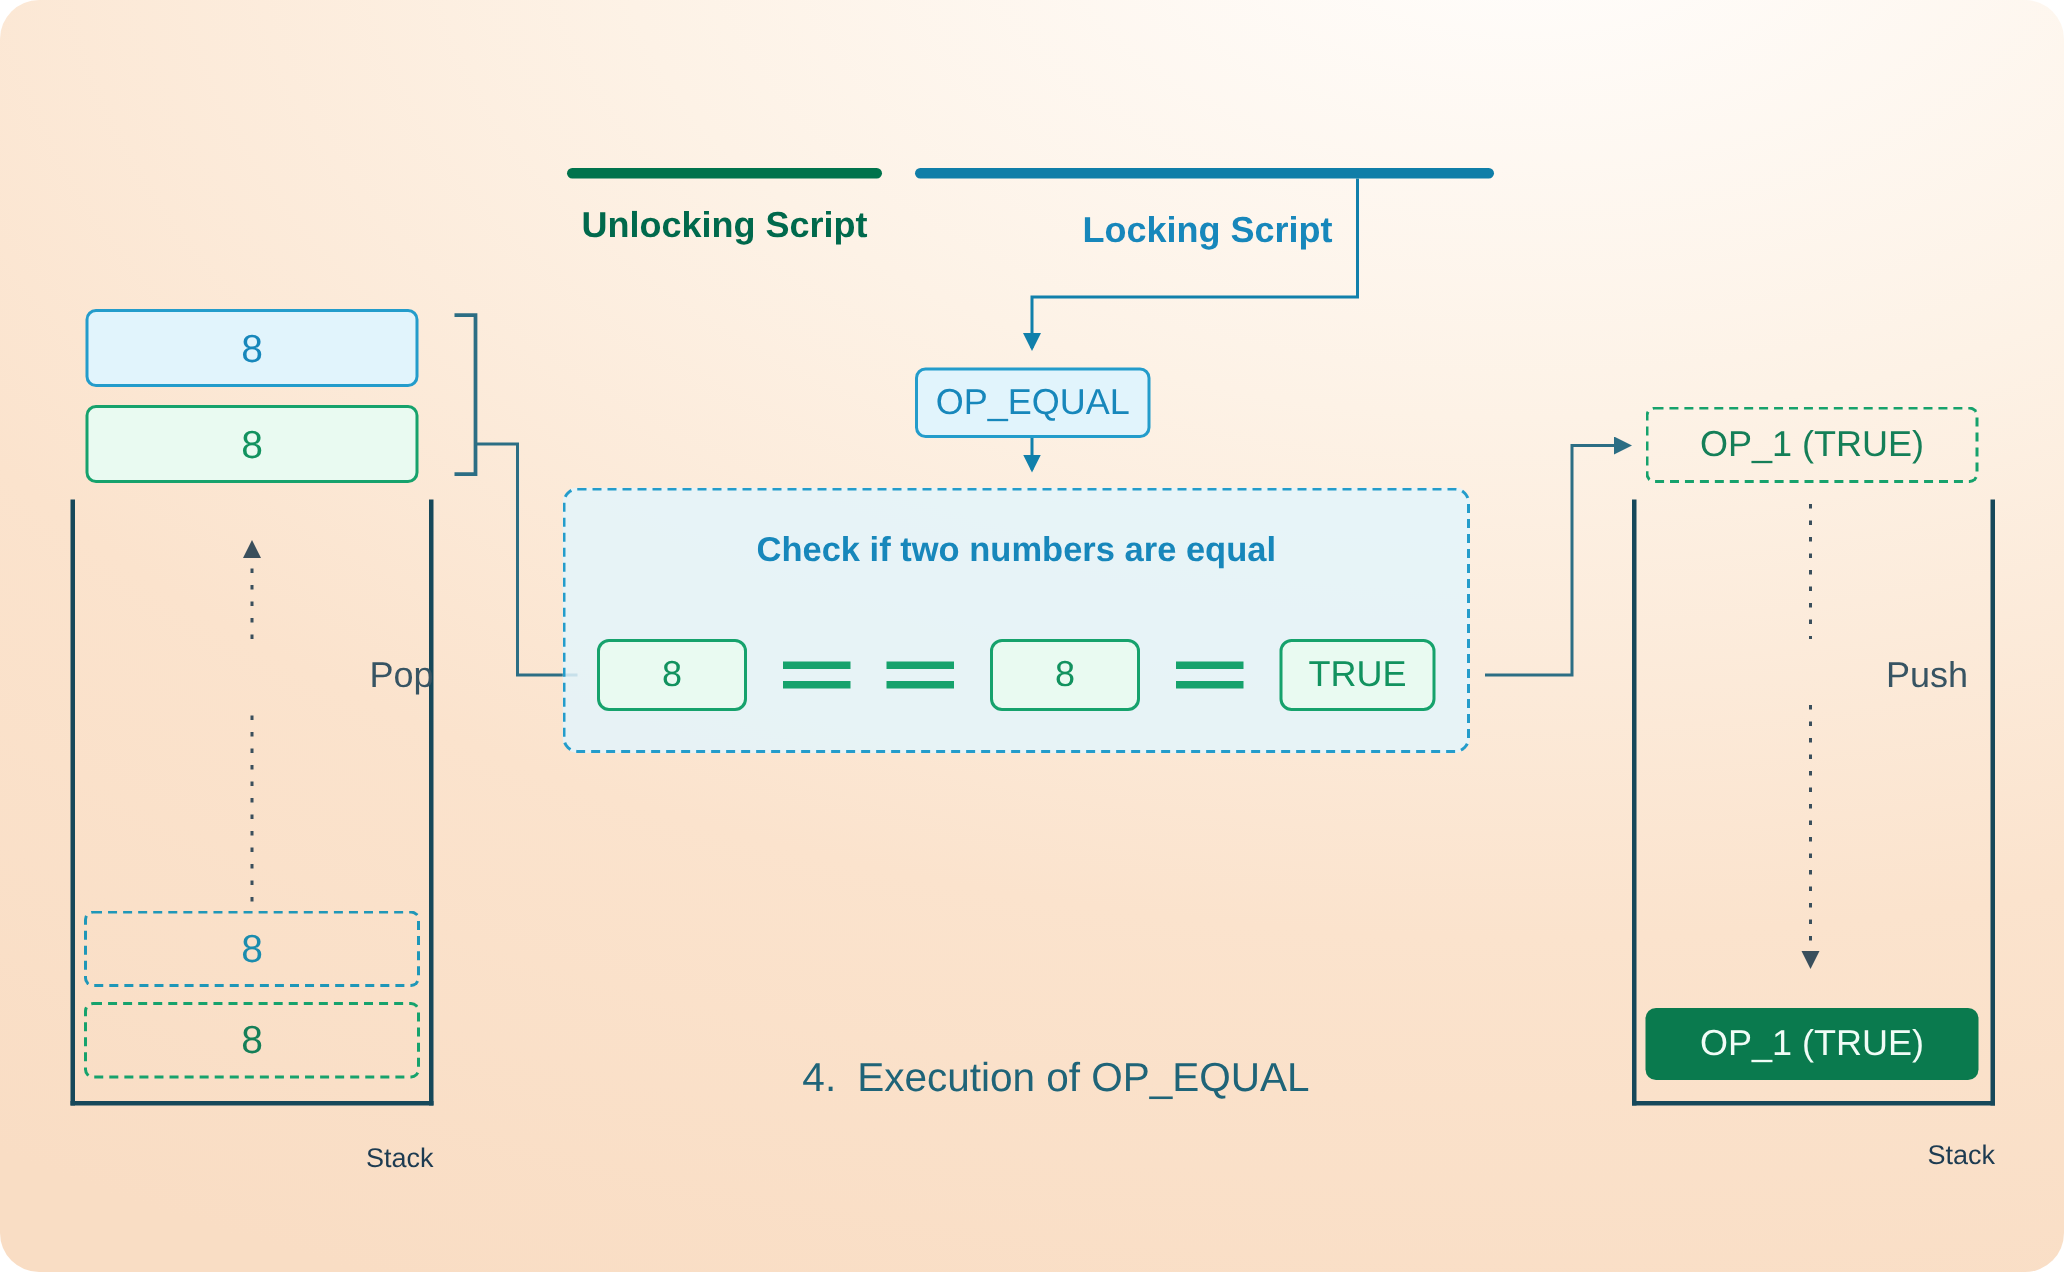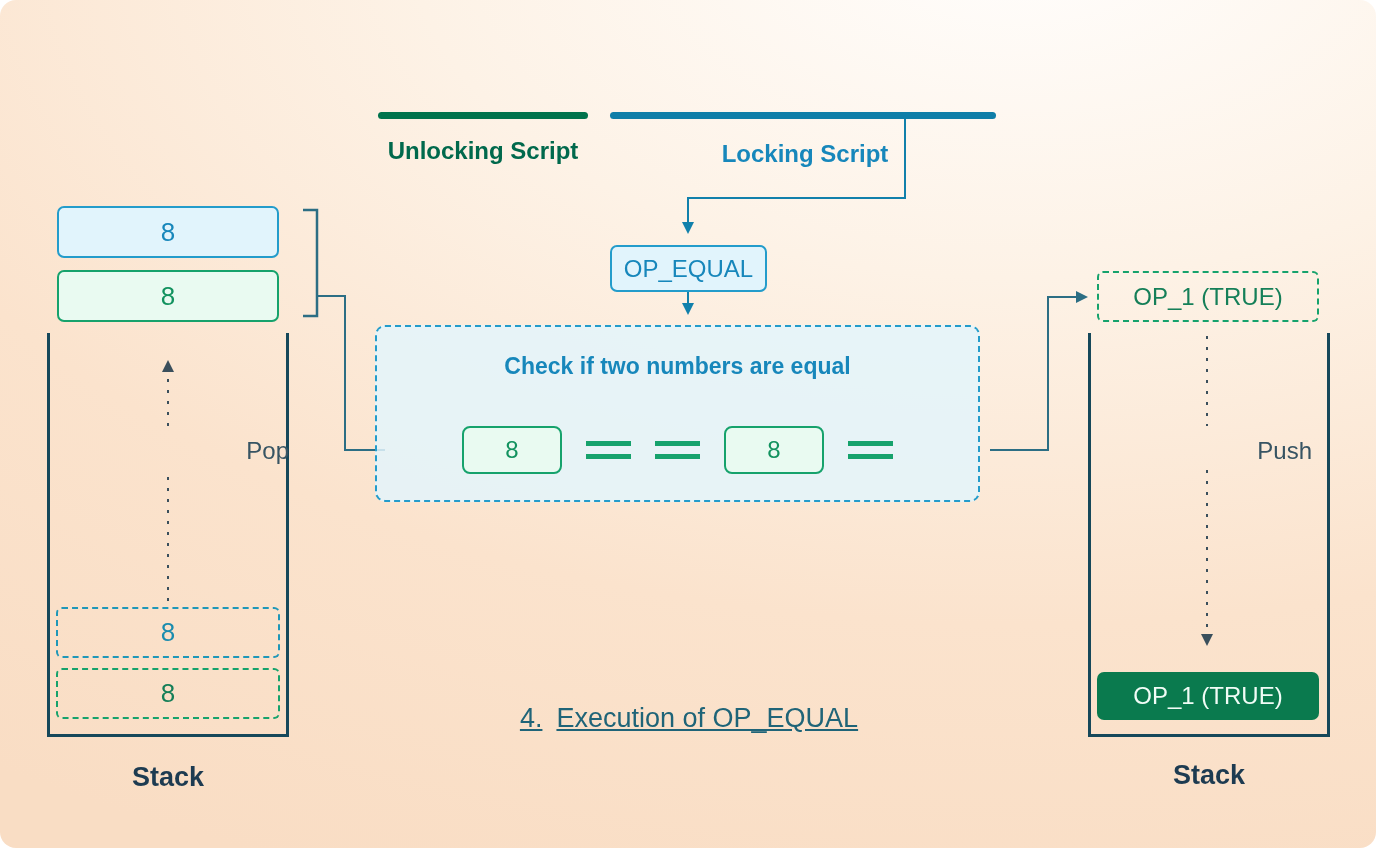--- a/index.html
+++ b/index.html
@@ -1,31 +1,31 @@
 <!DOCTYPE html>
 <html><head>
 <meta charset="utf-8">
 <style>
   html,body{margin:0;padding:0;background:#ffffff;}
   .canvas{
-    position:relative;width:1376px;height:848px;border-radius:16px;overflow:hidden;
+    position:relative;width:1376px;height:848px;border-radius:26px;overflow:hidden;
     background:radial-gradient(130% 120% at 74% -8%, #fffefd 0%, #fdf2e6 34%, #fbe3cd 68%, #f9ddc4 100%);
     font-family:"Liberation Sans", sans-serif;
   }
   .abs{position:absolute;box-sizing:border-box;}
   .bar{height:7px;border-radius:4px;}
   .script-label{font-size:24px;font-weight:bold;text-align:center;}
   .boxc{display:flex;align-items:center;justify-content:center;border-radius:7px;box-sizing:border-box;}
   .blue-chip{background:#e1f4fc;border:2px solid #239ccb;color:#1787bb;}
   .green-chip{background:#e9faf1;border:2px solid #16a26c;color:#12925f;}
   .ghost-teal{background:transparent;border:2px dashed #1f97b8;color:#1a8cae;}
   .ghost-green{background:transparent;border:2px dashed #16a26c;color:#157f58;}
   .val{font-size:26px;}
   .stack-wall{border:3px solid #16485a;border-top:none;background:transparent;}
-  .stack-label{font-size:27px;font-weight:bold;color:#1d3b51;text-align:center;}
+  .stack-label{font-size:18px;font-weight:normal;color:#1d3b51;text-align:right;}
   .action-label{font-size:24px;color:#375463;text-align:right;}
   .check-panel{
     background:rgba(227,244,252,0.85);border:2px dashed #239ccb;border-radius:10px;
   }
   .check-title{font-size:23px;font-weight:bold;color:#1787bb;text-align:center;height:30px;line-height:30px;margin-top:24px;}
   .check-row{display:flex;align-items:center;justify-content:center;gap:24px;margin-top:45px;}
   .chip{width:100px;height:48px;font-size:24px;display:flex;align-items:center;justify-content:center;border-radius:8px;box-sizing:border-box;}
   .chip.result{width:104px;}
   .eq{width:45px;height:8px;border-top:5px solid #16a26c;border-bottom:5px solid #16a26c;}
   .opcode{font-size:24px;color:#1787bb;}
@@ -77,20 +77,21 @@
   <div class="abs boxc blue-chip opcode" style="left:610px;top:245px;width:157px;height:47px;">OP_EQUAL</div>
 
   <div class="abs check-panel" style="left:375px;top:325px;width:605px;height:177px;">
     <div class="check-title">Check if two numbers are equal</div>
     <div class="check-row">
       <div class="chip green-chip">8</div>
       <div class="eq"></div>
       <div class="eq"></div>
       <div class="chip green-chip">8</div>
       <div class="eq"></div>
+      <div class="chip result green-chip">TRUE</div>
     </div>
   </div>
 
   <div class="abs boxc blue-chip val" style="left:57px;top:206px;width:222px;height:52px;">8</div>
   <div class="abs boxc green-chip val" style="left:57px;top:270px;width:222px;height:52px;">8</div>
 
   <div class="abs stack-wall" style="left:47px;top:333px;width:242px;height:404px;"></div>
   <div class="abs action-label" style="left:47px;top:437px;width:242px;">Pop</div>
 
   <div class="abs boxc ghost-teal val" style="left:56px;top:607px;width:224px;height:51px;border-radius:6px;">8</div>
@@ -100,17 +101,17 @@
 
   <div class="abs boxc ghost-green" style="left:1097px;top:271px;width:222px;height:51px;border-radius:6px;font-size:24px;">OP_1 (TRUE)</div>
 
   <div class="abs stack-wall" style="left:1088px;top:333px;width:242px;height:404px;"></div>
   <div class="abs action-label" style="left:1088px;top:437px;width:224px;">Push</div>
 
   <div class="abs boxc solid-green" style="left:1097px;top:672px;width:222px;height:48px;">OP_1 (TRUE)</div>
 
   <div class="abs stack-label" style="left:1088px;top:760px;width:242px;">Stack</div>
 
-  <div class="abs caption" style="left:384px;top:703px;width:610px;text-decoration:underline;">
+  <div class="abs caption" style="left:399px;top:703px;width:610px;">
     <span class="num">4.</span><span>Execution of OP_EQUAL</span>
   </div>
 
 </div>
 
 </body></html>

